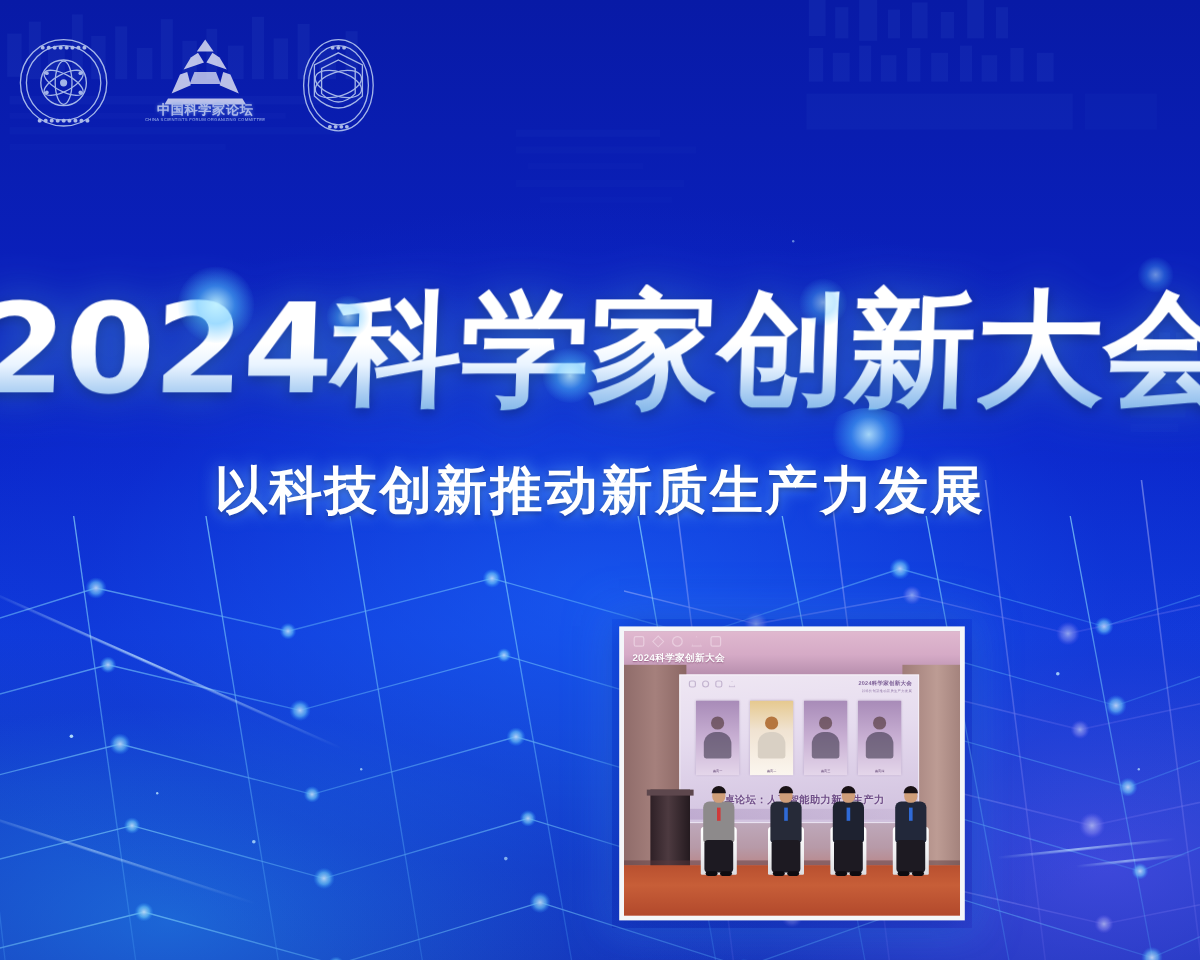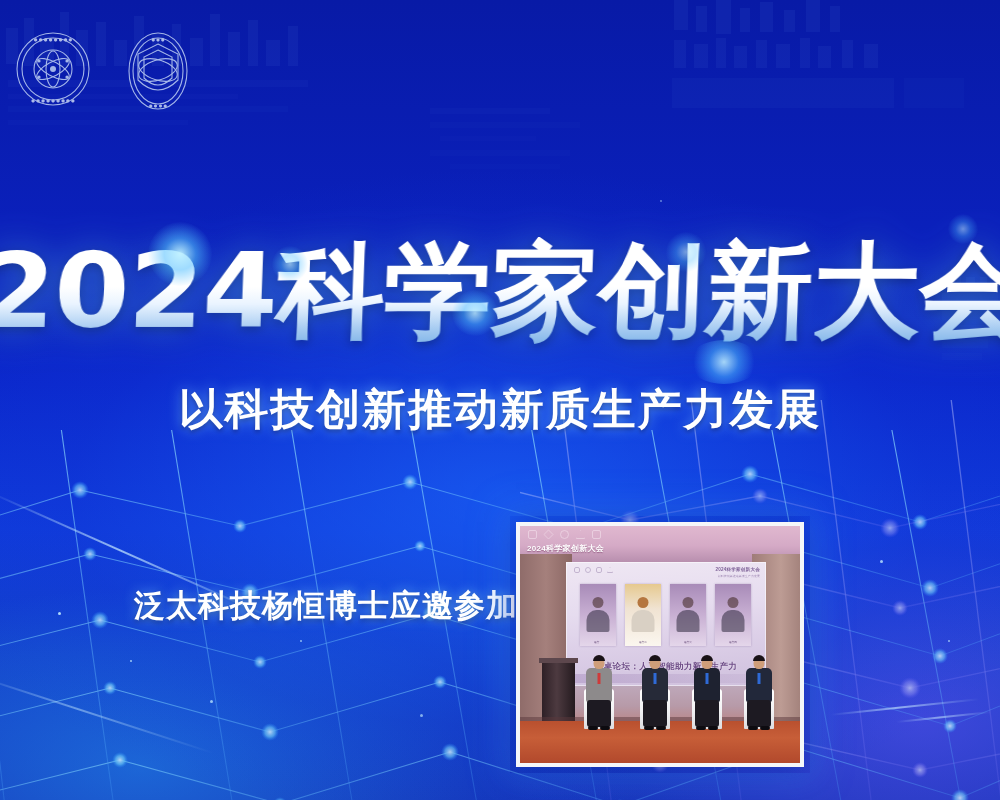--- a/index.html
+++ b/index.html
@@ -427,20 +427,37 @@
           <circle cx="53" cy="31" r="1.6"></circle>
             <circle cx="25" cy="47" r="1.6"></circle>
         </g>
         <g fill="#eaf6ff" font-size="4.2" font-family="DejaVu Sans, sans-serif" text-anchor="middle">
           <text x="39" y="11">●  ●  ●  ●  ●  ●  ●  ●</text>
           <text x="39" y="72">●  ●  ●  ●  ●  ●  ●  ●  ●</text>
         </g>
       </svg>
     </div>
 
+    <div class="logo" style="width:90px;height:92px;">
+      <svg width="90" height="60" viewBox="0 0 90 60">
+        <g fill="#ffffff">
+          <path d="M45 3 L38 13 L52 13 Z"></path>
+          <path d="M33 18 L27 28 L44 22 L39 14 Z"></path>
+          <path d="M57 18 L63 28 L46 22 L51 14 Z"></path>
+          <path d="M24 32 L17 48 L33 41 L30 30 Z"></path>
+          <path d="M66 32 L73 48 L57 41 L60 30 Z"></path>
+          <path d="M14 52 L76 52 L79 57 L11 57 Z"></path>
+          <path d="M36 30 L54 30 L58 40 L32 40 Z" opacity=".9"></path>
+        </g>
+      </svg>
+      <div class="logo-mid-text">
+        <span class="l1">中国科学家论坛</span>
+        <span class="l2">CHINA SCIENTISTS FORUM ORGANIZING COMMITTEE</span>
+      </div>
+    </div>
 
     <div class="logo" style="width:64px;height:82px;">
       <svg width="64" height="82" viewBox="0 0 64 82">
         <g fill="none" stroke="#dff0ff" stroke-width="1.1">
           <ellipse cx="32" cy="41" rx="29" ry="38"></ellipse>
           <ellipse cx="32" cy="41" rx="25" ry="33"></ellipse>
           <path d="M32 14 L52 24 L52 50 Q32 70 12 50 L12 24 Z"></path>
           <path d="M32 20 L46 27 L46 48 Q32 62 18 48 L18 27 Z"></path>
           <ellipse cx="32" cy="40" rx="20" ry="10" transform="rotate(-18 32 40)"></ellipse>
           <ellipse cx="32" cy="40" rx="20" ry="10" transform="rotate(18 32 40)"></ellipse>
@@ -458,21 +475,20 @@
   <div class="flare" style="left:272px;top:246px;width:36px;height:36px;opacity:.7"></div>
   <div class="flare" style="left:452px;top:290px;width:46px;height:46px;opacity:.85"></div>
   <div class="flare" style="left:666px;top:232px;width:40px;height:40px;opacity:.6"></div>
   <div class="flare" style="left:688px;top:340px;width:72px;height:44px;opacity:.9"></div>
   <div class="flare" style="left:948px;top:214px;width:30px;height:30px;opacity:.55"></div>
 
   <div id="subtitle">以科技创新推动新质生产力发展</div>
 
 
   <div id="caption">
-    <span>泛太科技杨恒博士应邀参加</span>
   </div>
 
   <div id="frame-glow"></div>
   <div id="photo-frame">
     <div id="photo">
 
       <div class="ph-banner">
         <div class="ph-banner-logos">
           <i></i>
           <i></i>

